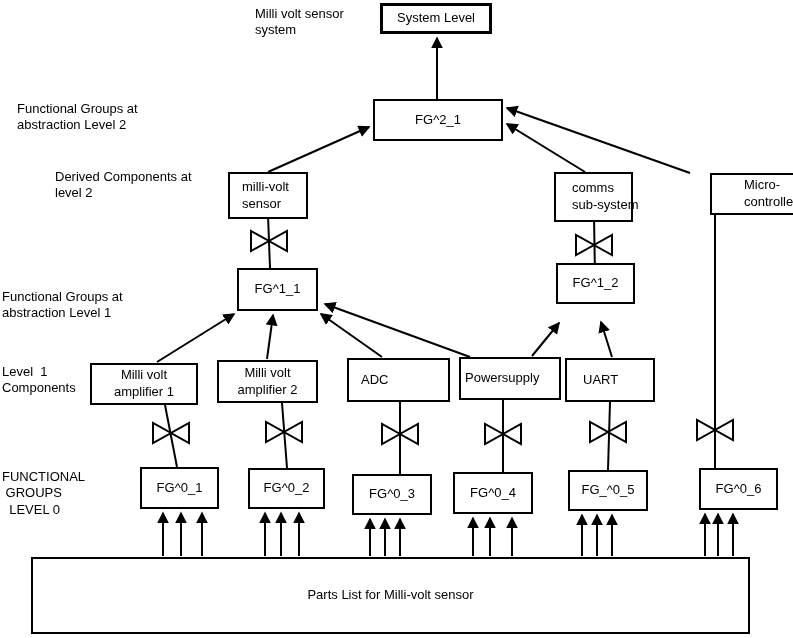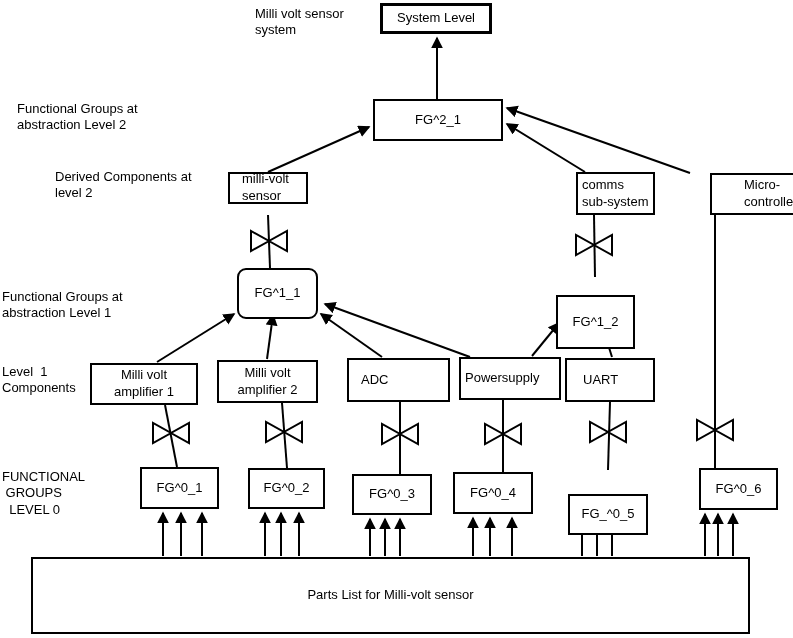--- a/index.html
+++ b/index.html
@@ -152,32 +152,32 @@
   <div class="side-label" style="left:2px; top:364px;">Level  1
 Components</div>
   <div class="side-label" style="left:2px; top:469px;">FUNCTIONAL
  GROUPS
   LEVEL 0</div>
 
   <div class="node center thick" style="left:380px; top:3px; width:112px; height:31px;">System Level</div>
 
   <div class="node center" style="left:373px; top:99px; width:130px; height:42px;">FG^2_1</div>
 
-  <div class="node" style="left:228px; top:172px; width:80px; height:32px; padding-left:12px;">milli-volt
+  <div class="node" style="left:228px; top:172px; width:80px; height:47px; padding-left:12px;">milli-volt
 sensor</div>
 
-  <div class="node" style="left:576px; top:172px; width:79px; height:43px; padding-left:4px;">comms
+  <div class="node" style="left:554px; top:172px; width:79px; height:50px; padding-left:16px;">comms
 sub-system</div>
 
   <div class="node" style="left:679px; top:173px; width:112px; height:42px; padding-left:32px;margin-left:31px;">Micro-
 controller</div>
 
-  <div class="node center" style="left:237px; top:268px; width:81px; height:51px;border-radius:9px;">FG^1_1</div>
-
-  <div class="node center" style="left:556px; top:295px; width:79px; height:54px;">FG^1_2</div>
+  <div class="node center" style="left:237px; top:268px; width:81px; height:43px;">FG^1_1</div>
+
+  <div class="node center" style="left:556px; top:263px; width:79px; height:41px;">FG^1_2</div>
 
   <div class="node center" style="left:90px; top:363px; width:108px; height:42px;">Milli volt
 amplifier 1</div>
 
   <div class="node center" style="left:217px; top:360px; width:101px; height:43px;">Milli volt
 amplifier 2</div>
 
   <div class="node" style="left:347px; top:358px; width:103px; height:44px; padding-left:12px;">ADC</div>
 
   <div class="node" style="left:459px; top:357px; width:102px; height:43px; padding-left:4px;">Powersupply</div>
@@ -185,19 +185,19 @@
   <div class="node" style="left:565px; top:358px; width:90px; height:44px; padding-left:16px;">UART</div>
 
   <div class="node center" style="left:140px; top:467px; width:79px; height:42px;">FG^0_1</div>
 
   <div class="node center" style="left:248px; top:468px; width:77px; height:41px;">FG^0_2</div>
 
   <div class="node center" style="left:352px; top:474px; width:80px; height:41px;">FG^0_3</div>
 
   <div class="node center" style="left:453px; top:472px; width:80px; height:42px;">FG^0_4</div>
 
-  <div class="node center" style="left:568px; top:470px; width:80px; height:41px;margin-top:24px;">FG_^0_5</div>
+  <div class="node center" style="left:568px; top:470px; width:80px; height:41px;">FG_^0_5</div>
 
   <div class="node center" style="left:683px; top:468px; width:79px; height:42px;margin-left:16px;">FG^0_6</div>
 
   <div class="node center" style="left:31px; top:557px; width:719px; height:77px;">Parts List for Milli-volt sensor</div>
 
 </div>
 
 </body></html>

